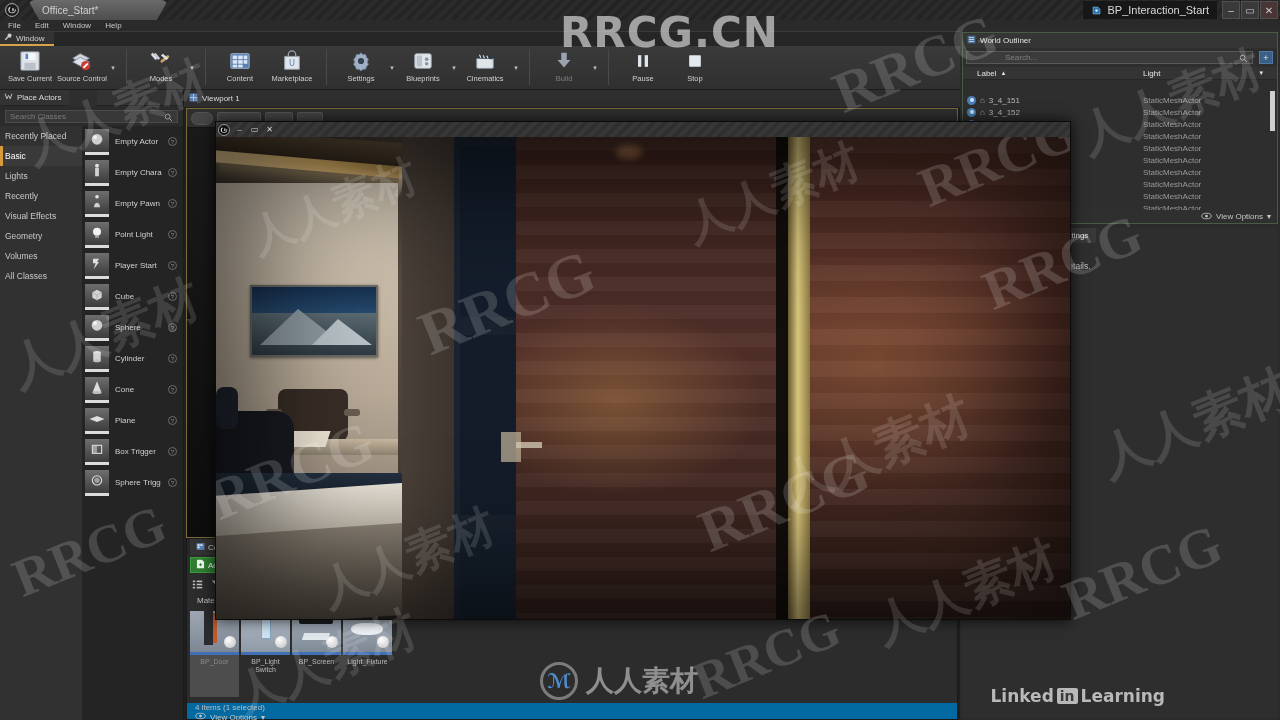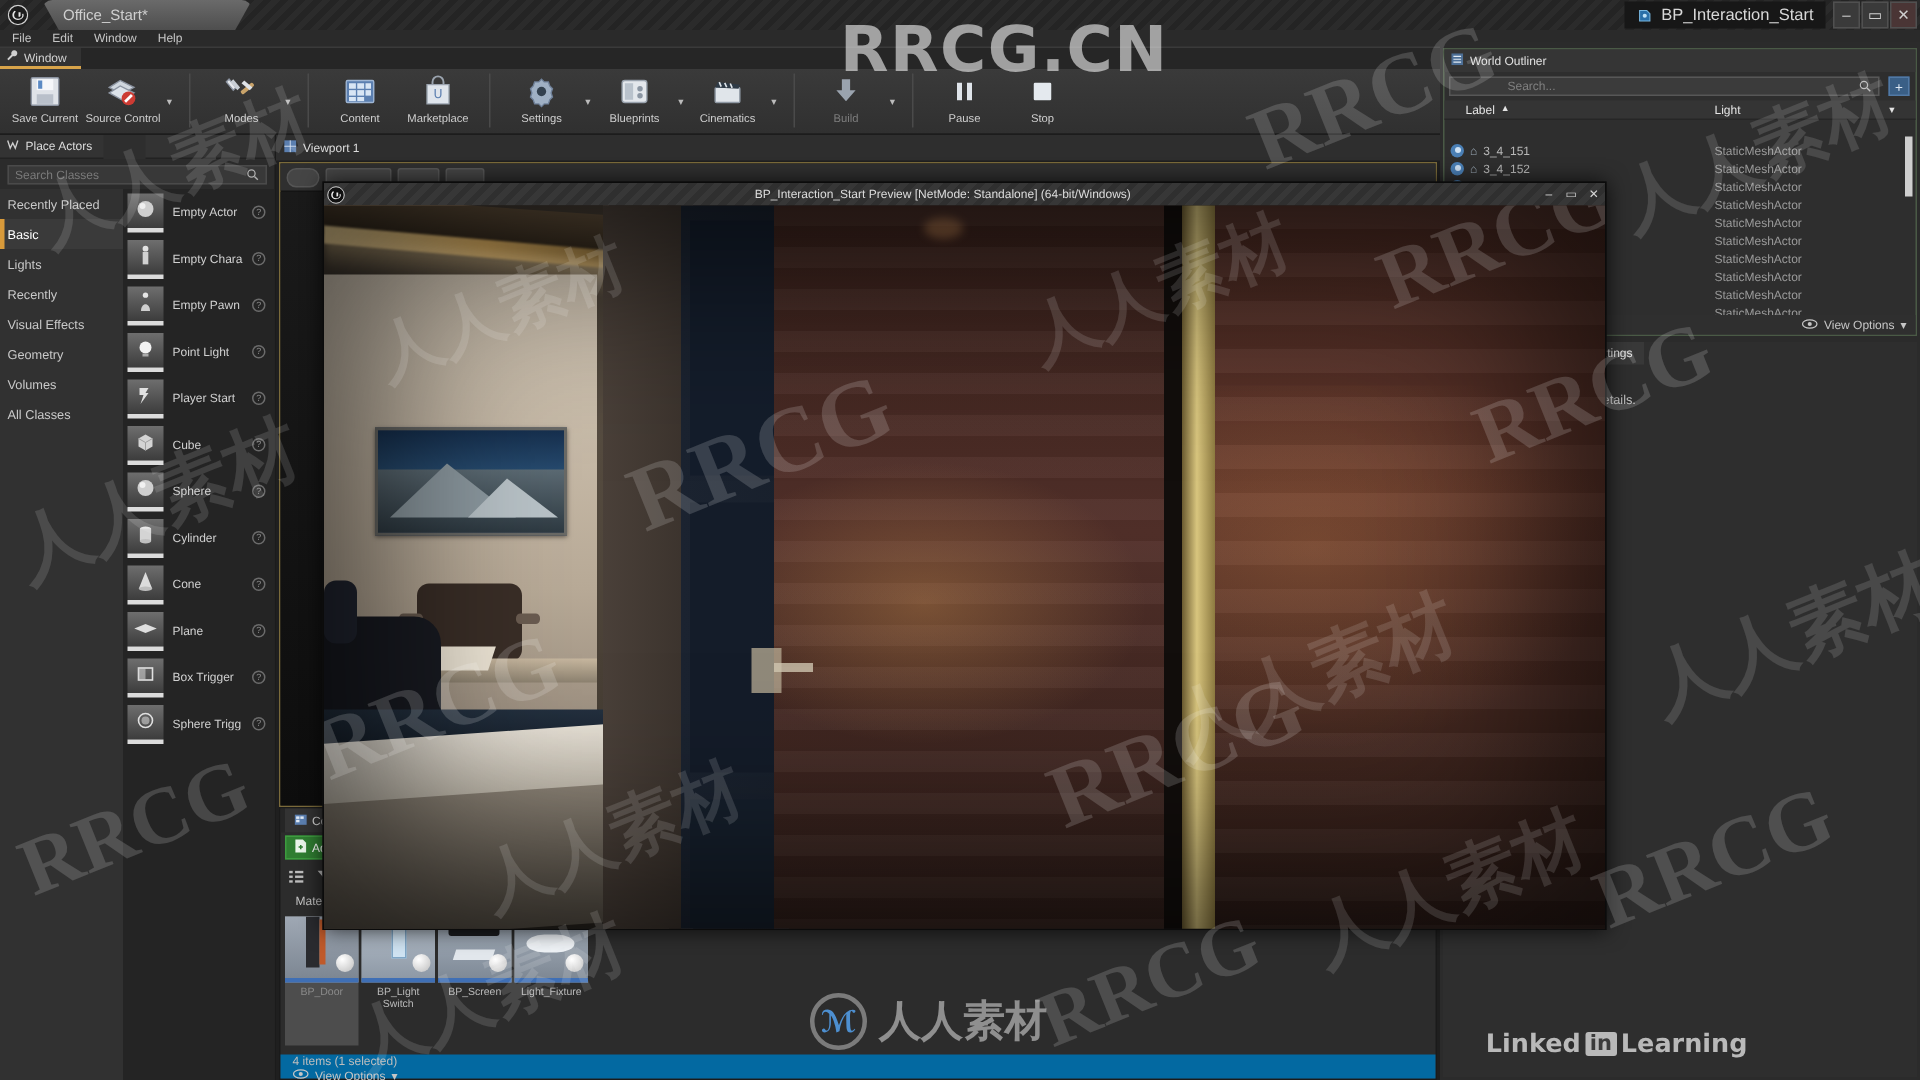--- a/index.html
+++ b/index.html
@@ -783,21 +783,20 @@
 
   <div class="preview">
     <div class="pv-title">
       <span class="ul">
         <svg width="12" height="12" viewBox="0 0 24 24">
             <circle cx="12" cy="12" r="11" fill="#111" stroke="#d8d8d8" stroke-width="1.3"></circle>
             <path d="M8 7c-1.6 1.3-2.4 3-2.4 5 0 3.3 2.6 5.6 6.4 5.6 3.4 0 6.4-2.2 6.4-5.2 0-.9-.2-1.6-.6-2.2l-1.1 1c.2.4.3.9.3 1.4 0 2.2-2.1 3.8-4.8 3.8-2.9 0-4.6-1.6-4.6-4 0-1.9.8-3.4 2-4.3z" fill="#ededed"></path>
             <path d="M12.6 8.8v4.6c0 .5.3.8.8.8l1.5-1.2V8.8z" fill="#ededed"></path>
           </svg>
       </span>
-      <span class="t">BP_Interaction_Start Preview [NetMode: Standalone] (64-bit/Windows)</span>
       <span class="btns">
         <span class="b">–</span>
         <span class="b">▭</span>
         <span class="b">✕</span>
       </span>
     </div>
 
     <div class="pv-scene">
       <div class="sc">
 

